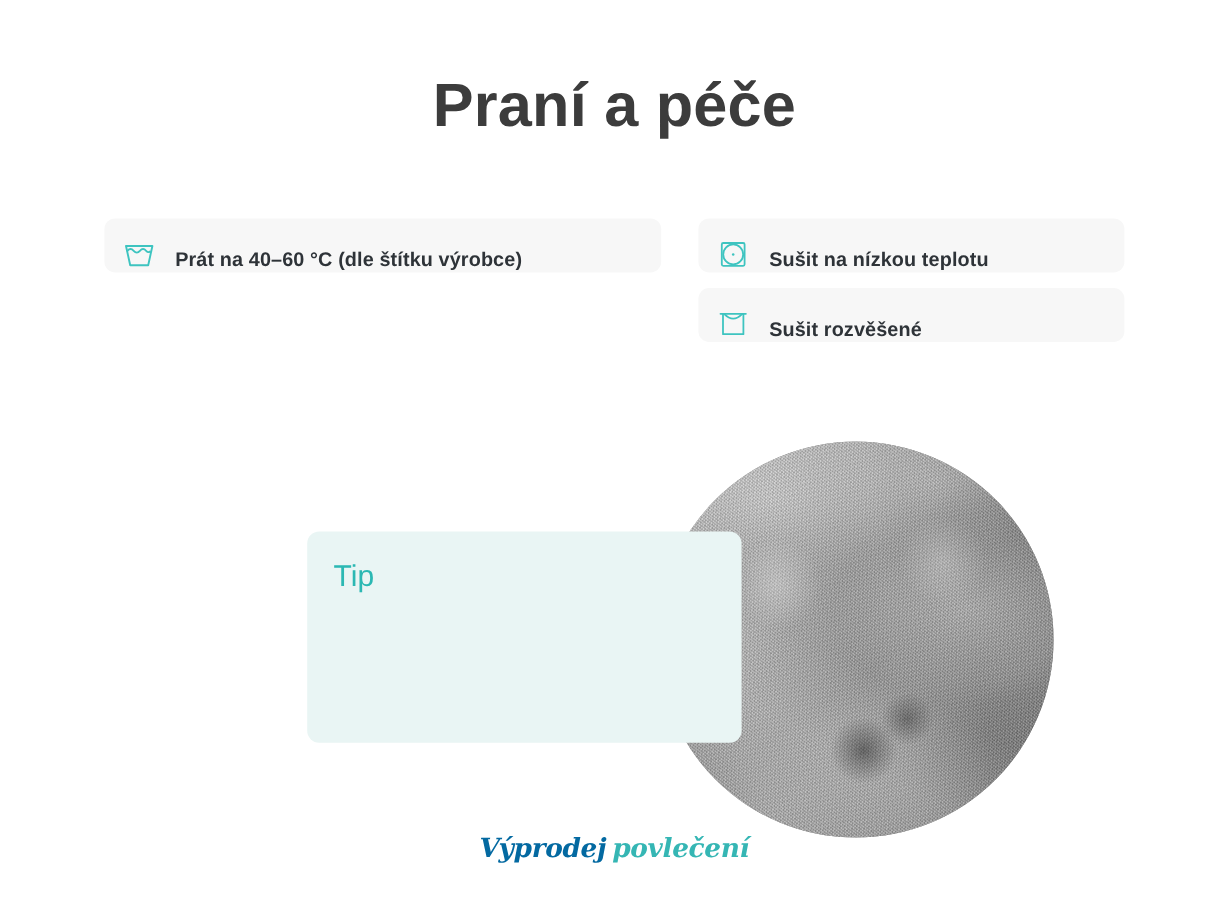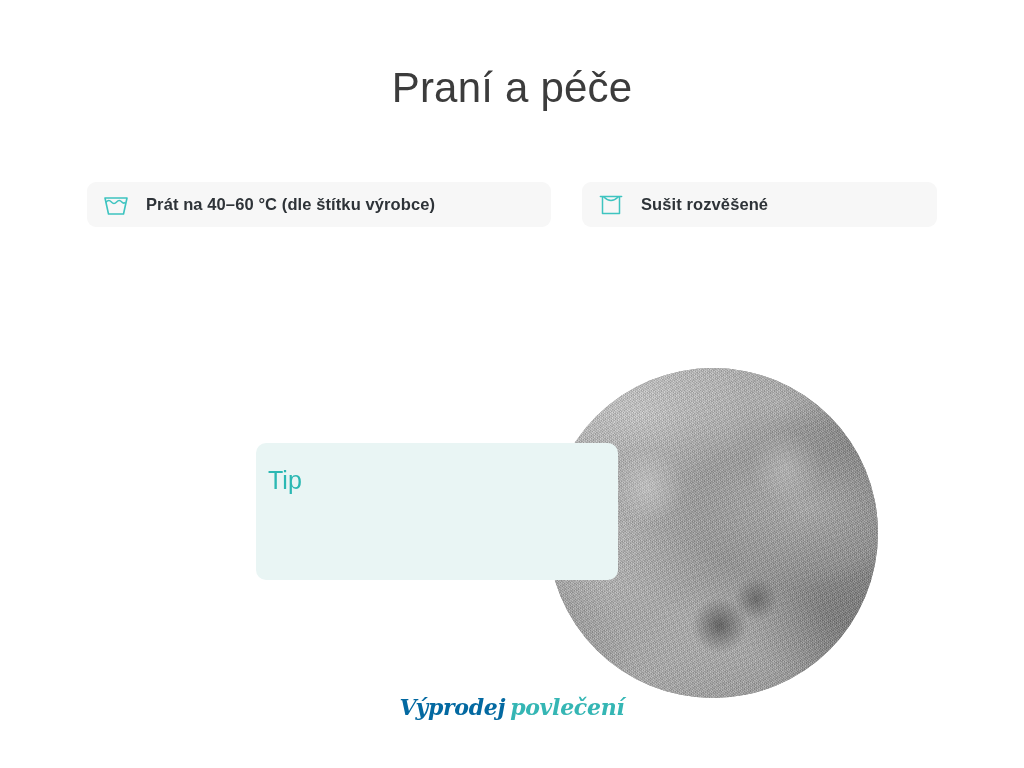--- a/index.html
+++ b/index.html
@@ -14,22 +14,22 @@
     overflow: hidden;
     position: relative;
   }
 
   #page-title {
     position: absolute;
     left: 0;
     top: 60px;
     width: 1024px;
     text-align: center;
-    font-size: 42px;
-    font-weight: 400;
+    font-size: 51px;
+    font-weight: 700;
     color: #3c3c3c;
     letter-spacing: 0.2px;
     line-height: 56px;
   }
 
   
   .care-column {
     position: absolute;
   }
   #care-column-left {
@@ -38,21 +38,21 @@
     width: 464px;
   }
   #care-column-right {
     left: 582px;
     top: 182px;
     width: 355px;
   }
 
   .care-item {
     display: flex;
-    align-items: center;
+    align-items: flex-end;
     height: 45px;
     margin-bottom: 13px;
     background: #f7f7f7;
     border-radius: 9px;
     padding: 0 16px 0 14px;
     box-sizing: border-box;
   }
 
   .care-icon {
     width: 30px;
@@ -125,25 +125,25 @@
       radial-gradient(circle at 30% 36%, rgba(255,255,255,0.28) 0%, rgba(255,255,255,0) 12%),
       radial-gradient(circle at 72% 30%, rgba(255,255,255,0.22) 0%, rgba(255,255,255,0) 11%);
   }
 
   
   #tip-card {
     position: absolute;
     left: 256px;
     top: 443px;
     width: 362px;
-    height: 137px;
+    height: 176px;
     background: #e9f5f4;
     border-radius: 10px;
     box-sizing: border-box;
-    padding: 22px 24px 0 12px;
+    padding: 22px 24px 0 22px;
   }
   #tip-title {
     font-size: 25px;
     font-weight: 300;
     color: #2bb8b3;
     line-height: 30px;
     margin-bottom: 8px;
   }
   #tip-text {
     font-size: 16.5px;
@@ -185,20 +185,30 @@
     </span>
     <span class="care-label">Prát na 40–60 °C (dle štítku výrobce)</span>
   </div>
 
 
 
 </div>
 
 <div class="care-column" id="care-column-right">
 
+  <div class="care-item">
+    <span class="care-icon">
+      <svg width="26" height="26" viewBox="0 0 26 26">
+        <rect x="3.5" y="3.5" width="19" height="19" rx="1.2" fill="none" stroke="#3ec4c0" stroke-width="1.5"></rect>
+        <circle cx="13" cy="13" r="8.3" fill="none" stroke="#3ec4c0" stroke-width="1.5"></circle>
+        <circle cx="13" cy="13" r="1.05" fill="#3ec4c0"></circle>
+      </svg>
+    </span>
+    <span class="care-label">Sušit na nízkou teplotu</span>
+  </div>
 
   <div class="care-item">
     <span class="care-icon">
       <svg width="26" height="26" viewBox="0 0 26 26">
         <path d="M4.5 4.5 L4.5 21.5 L21.5 21.5 L21.5 4.5" fill="none" stroke="#3ec4c0" stroke-width="1.5" stroke-linejoin="round"></path>
         <line x1="2.4" y1="4.5" x2="23.6" y2="4.5" stroke="#3ec4c0" stroke-width="1.5" stroke-linecap="round"></line>
         <path d="M5.6 4.8 q7.4 7.4 14.8 0" fill="none" stroke="#3ec4c0" stroke-width="1.5" stroke-linecap="round"></path>
       </svg>
     </span>
     <span class="care-label">Sušit rozvěšené</span>

